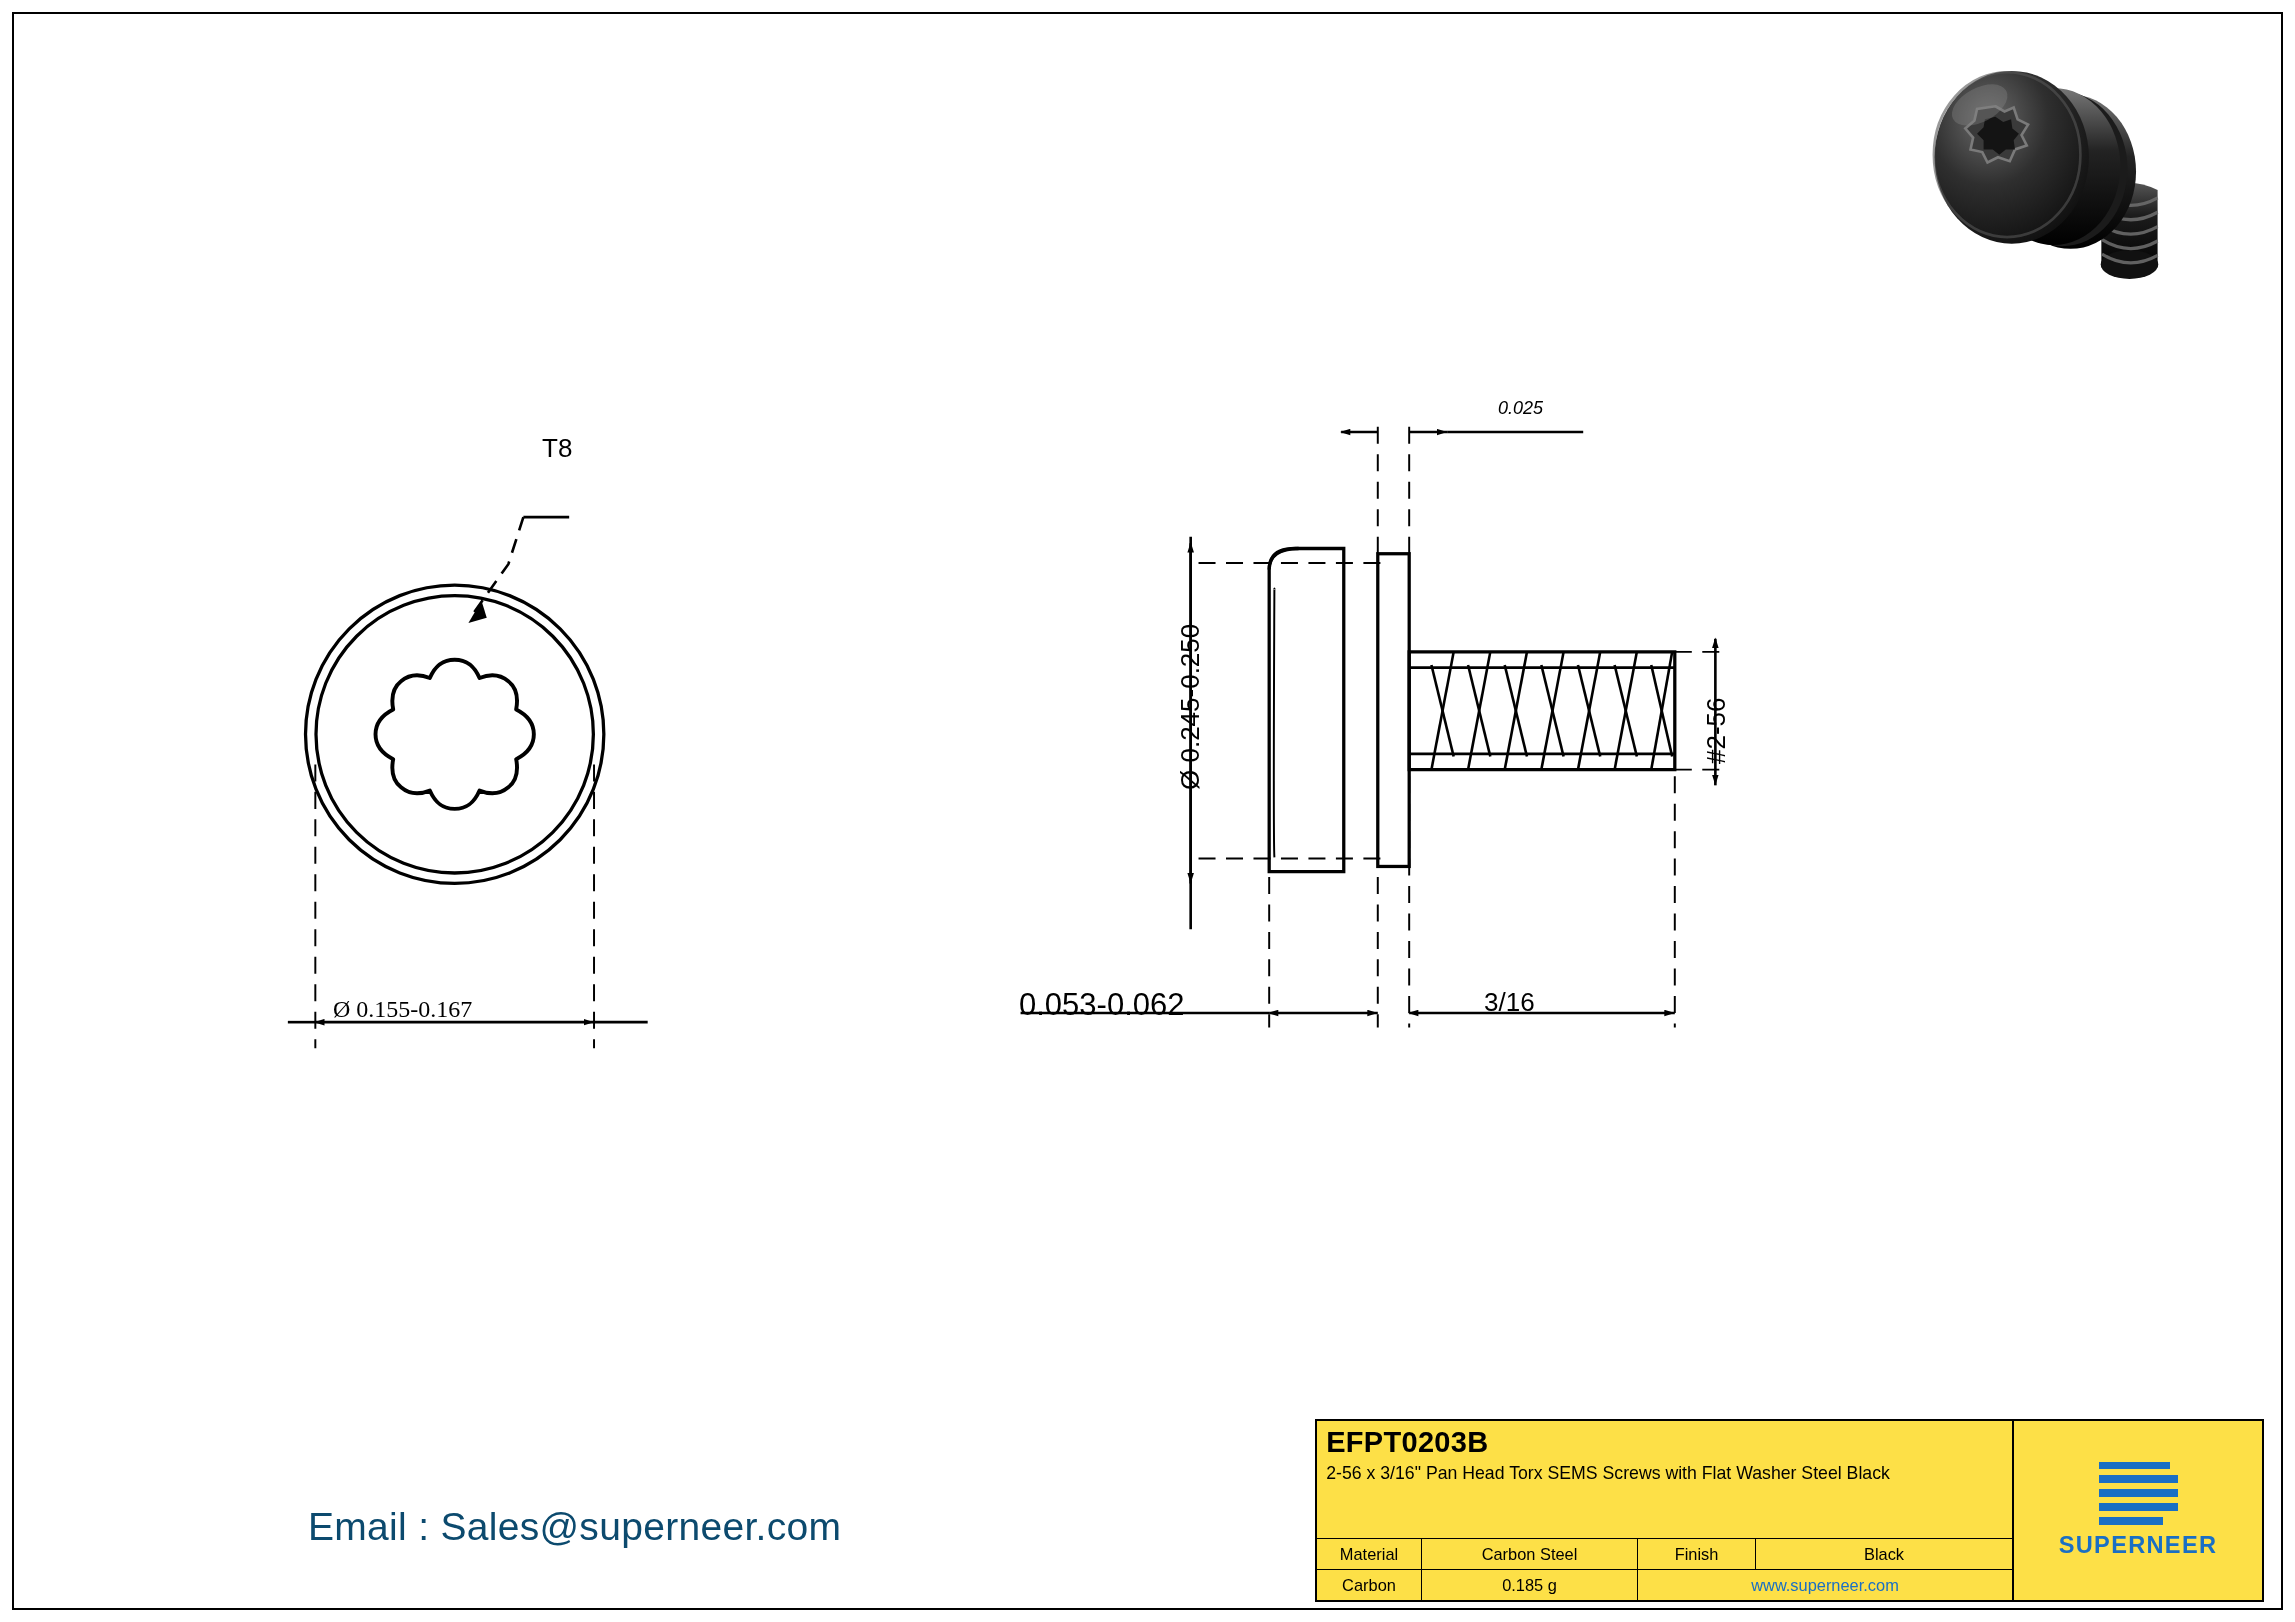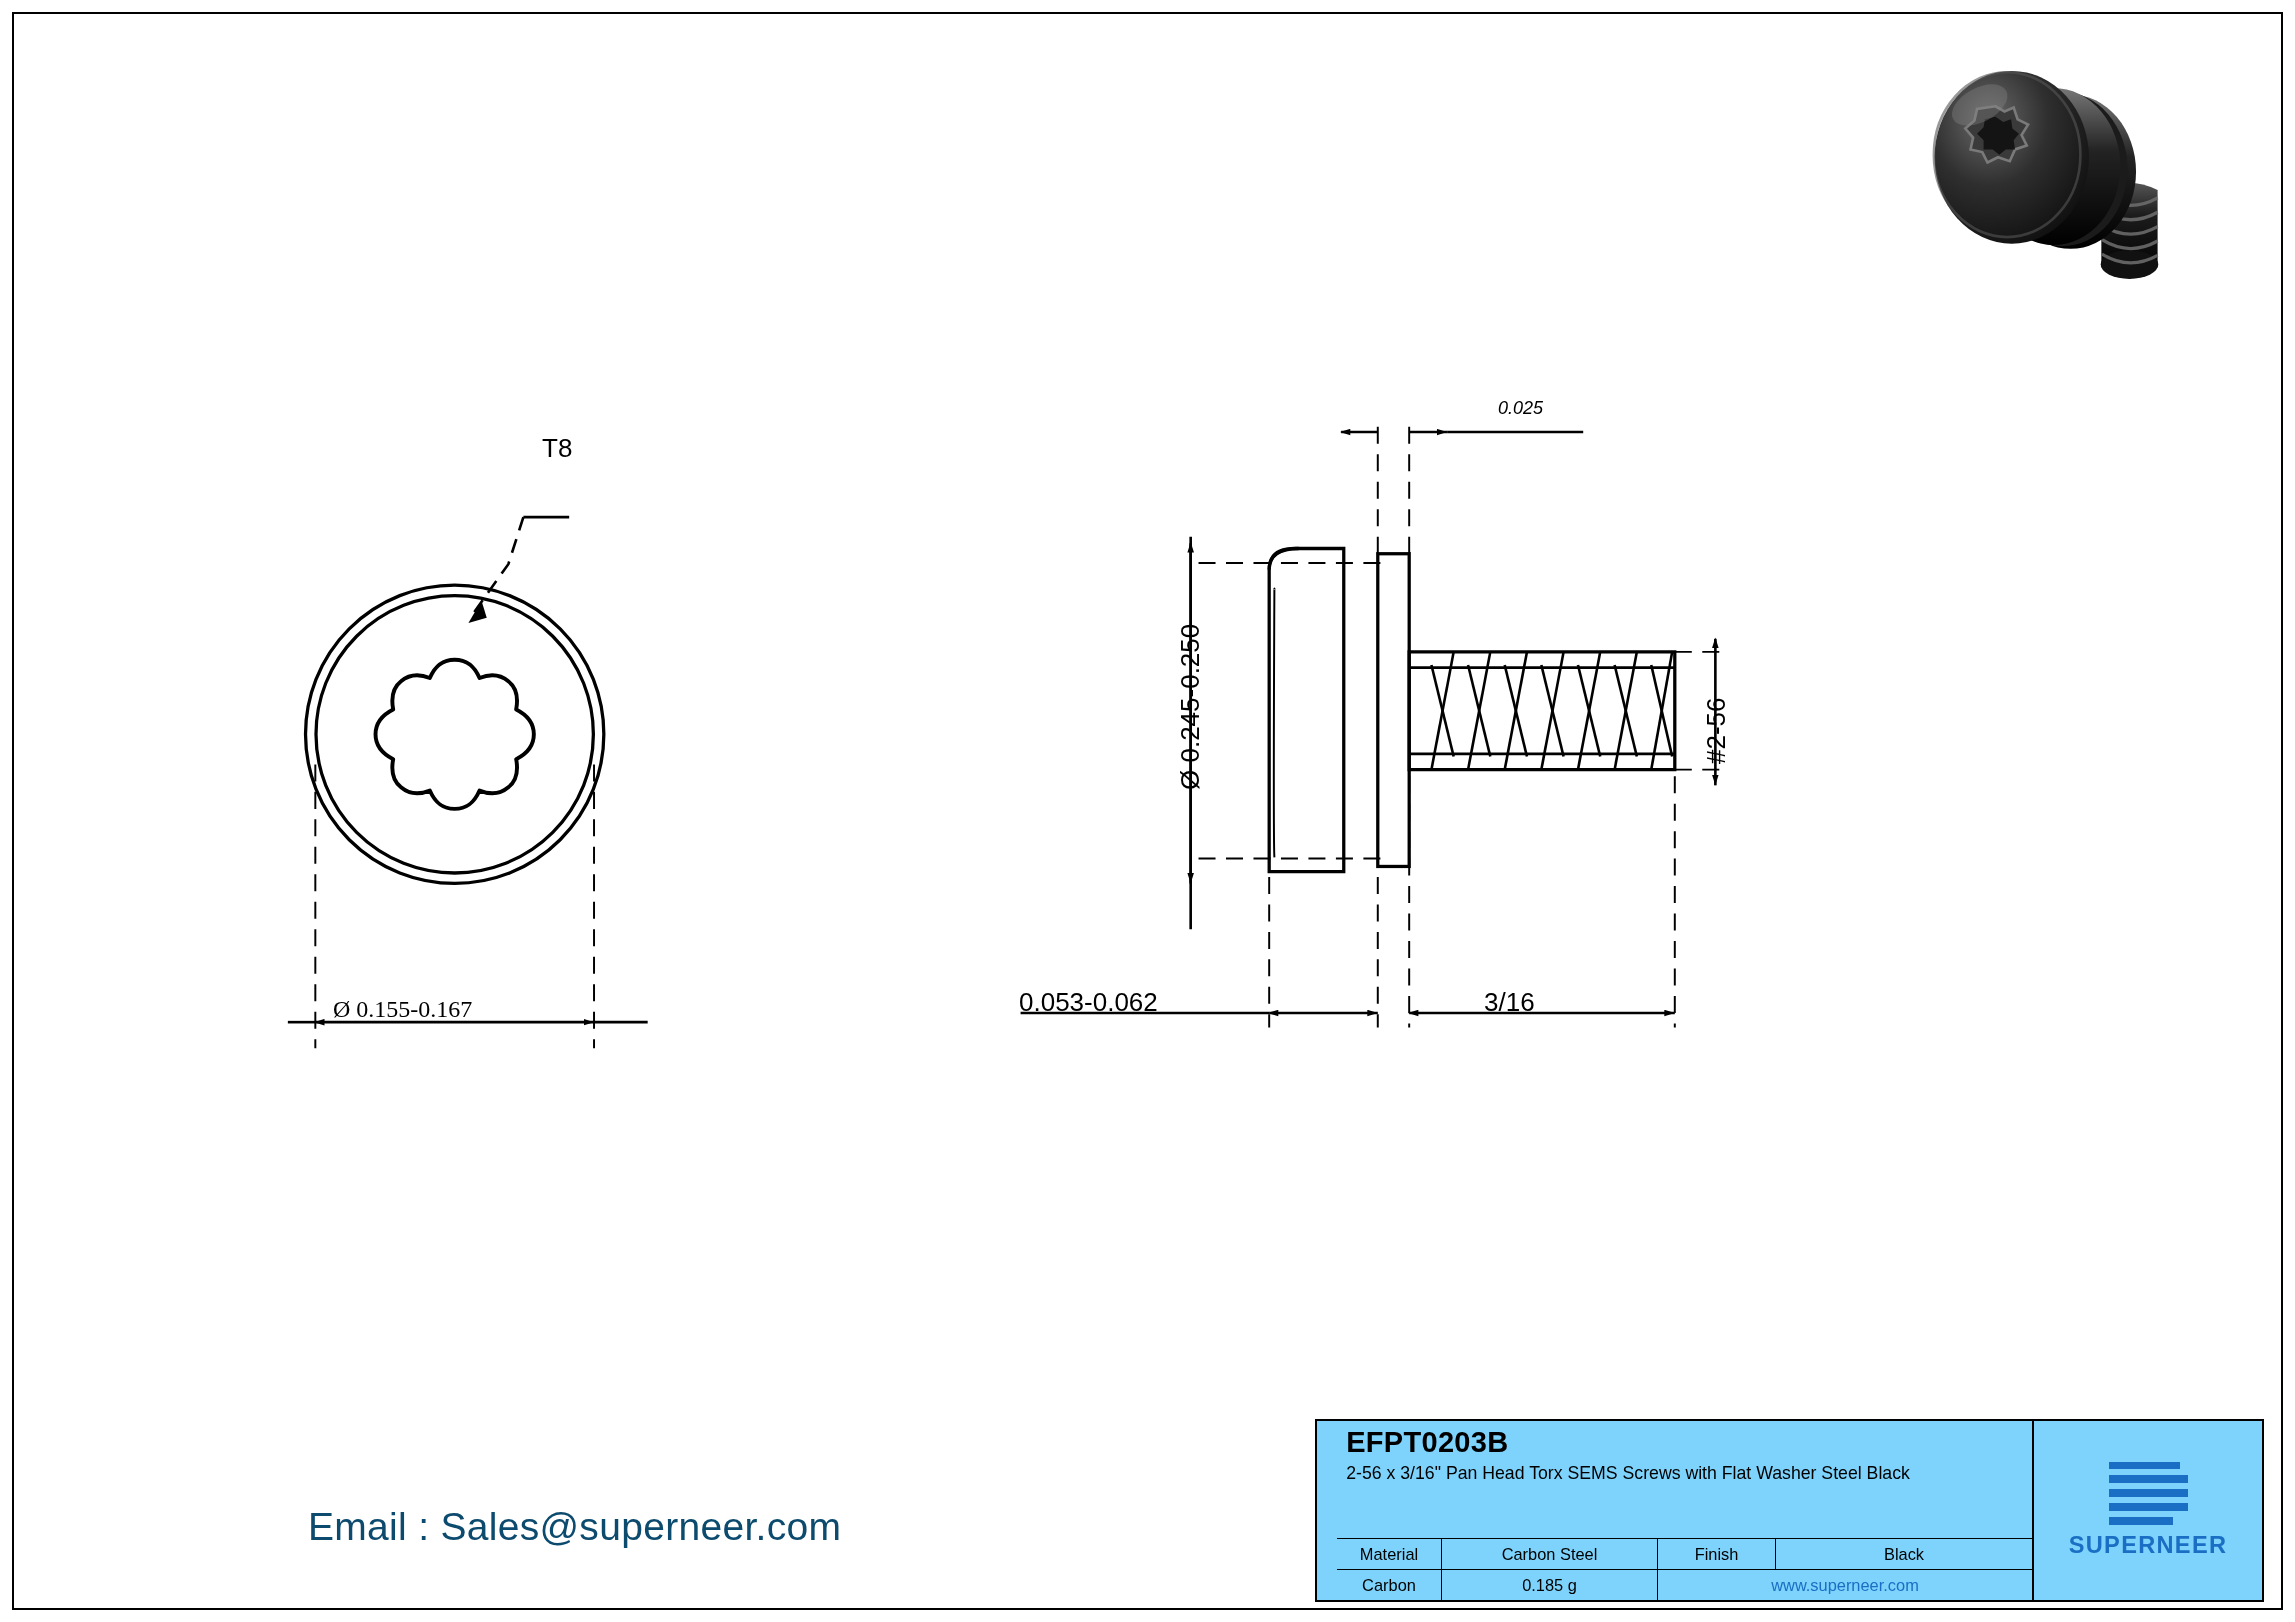--- a/index.html
+++ b/index.html
@@ -48,22 +48,21 @@
   
   .titleblock {
     position: absolute;
     left: 1315px;
     top: 1419px;
     width: 949px;
     height: 183px;
     border: 2px solid #000;
     box-sizing: border-box;
     display: flex;
-    background: #7dd3fc;
-    padding-left: 20px;
+    background: #fde047;
   }
   .tb-left {
     width: 697px;
     border-right: 2px solid #000;
     box-sizing: border-box;
     display: flex;
     flex-direction: column;
   }
   .tb-code {
     padding: 5.2px 0 1.3px 9.2px;
@@ -303,21 +302,21 @@
   <div class="dimtext" style="left:542px; top:433px; font-size:26px;">T8</div>
 
   <div class="dimtext" style="left:333px; top:996px; font-size:24px;font-family:Liberation Serif, serif;">Ø 0.155-0.167</div>
 
   <div class="dimtext" style="left:1498px; top:398px; font-size:18px;font-style:italic;">0.025</div>
 
   <div class="dimtext rot" style="left:1175px; top:790px; font-size:26px;">Ø 0.245-0.250</div>
 
   <div class="dimtext rot" style="left:1701px; top:764px; font-size:26px;">#2-56</div>
 
-  <div class="dimtext" style="left:1019px; top:987px; font-size:26px;">0.053-0.062</div>
+  <div class="dimtext" style="left:1019px; top:987px; font-size:31px;">0.053-0.062</div>
 
   <div class="dimtext" style="left:1484px; top:987px; font-size:26px;">3/16</div>
 
   <div class="email">Email : Sales@superneer.com</div>
 
   <div class="titleblock">
     <div class="tb-left">
       <div class="tb-code">EFPT0203B</div>
       <div class="tb-desc">2-56 x 3/16" Pan Head Torx SEMS Screws with Flat Washer Steel Black</div>
       <div class="tb-rows">

